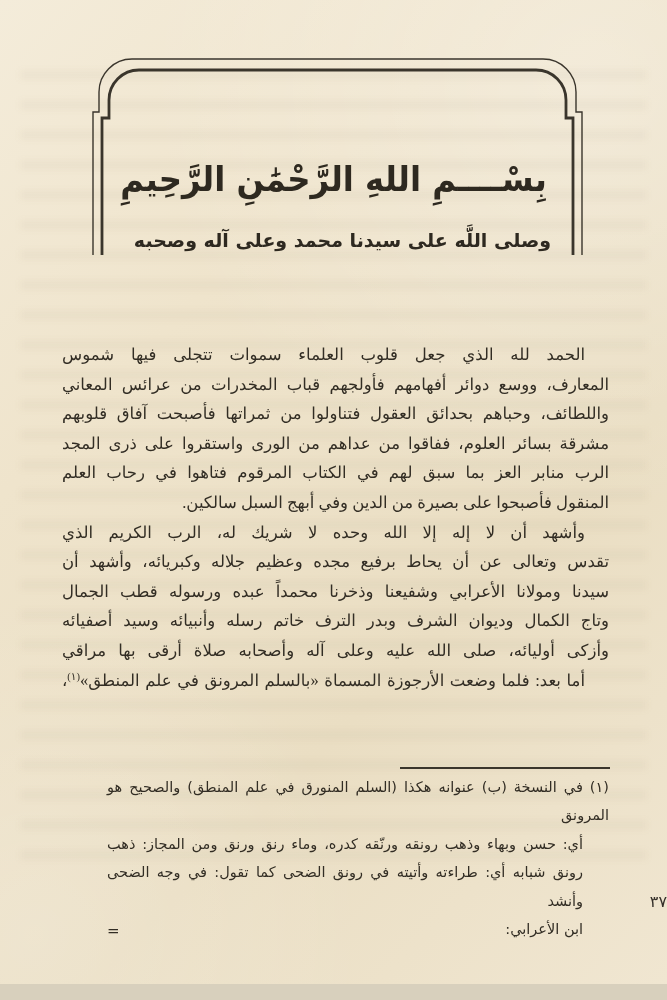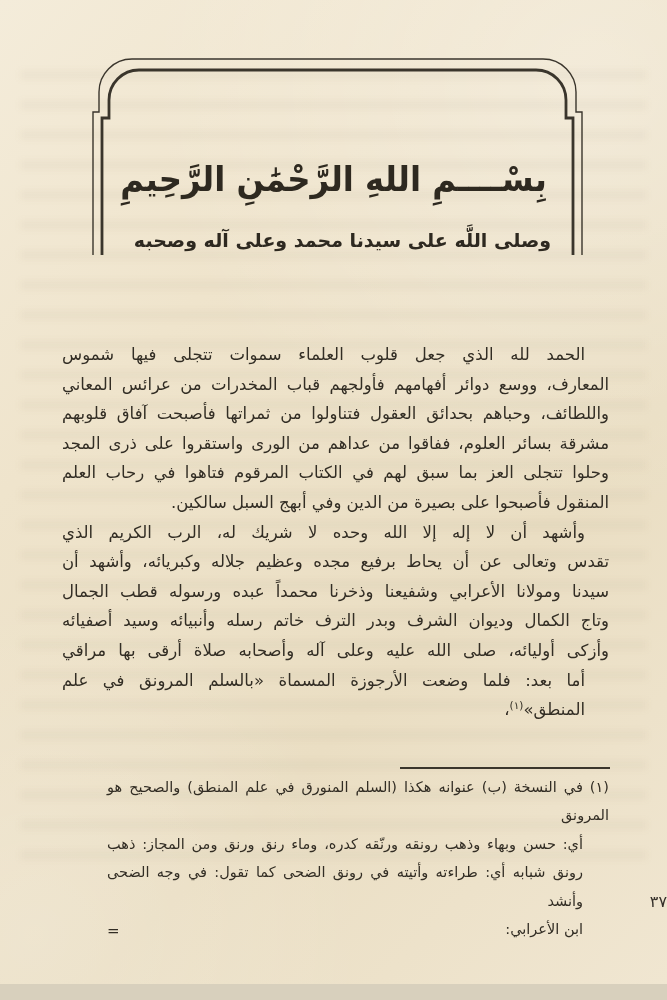--- a/index.html
+++ b/index.html
@@ -36,21 +36,21 @@
   }
   .salawat {
     position:absolute; top:226px; left:0; right:0;
     text-align:center;
     font-size:19px; font-weight:bold;
     line-height:28px;
     color:#2e2920;
     margin-left:18px;
   }
 
-  .body-block { position:absolute; top:340px; right:58px; left:62px; }
+  .body-block { position:absolute; top:340px; right:58px; left:62px;font-family:Liberation Serif, serif; }
   .bline {
     font-size:16.5px;
     line-height:29.6px;
     text-align:justify;
     text-align-last:justify;
     white-space:normal;
   }
   .bline.last { text-align:left; text-align-last:right; }
   .ind { padding-right:24px; }
   sup.fnref { font-size:10.5px; line-height:0; vertical-align:super; }
@@ -92,21 +92,21 @@
 
   <div class="basmala">بِسْــــمِ اللهِ الرَّحْمَٰنِ الرَّحِيمِ</div>
 
   <div class="salawat">وصلى اللَّه على سيدنا محمد وعلى آله وصحبه</div>
 
   <div class="body-block">
     <div class="bline ind">الحمد لله الذي جعل قلوب العلماء سموات تتجلى فيها شموس</div>
     <div class="bline">المعارف، ووسع دوائر أفهامهم فأولجهم قباب المخدرات من عرائس المعاني</div>
     <div class="bline">واللطائف، وحباهم بحدائق العقول فتناولوا من ثمراتها فأصبحت آفاق قلوبهم</div>
     <div class="bline">مشرقة بسائر العلوم، ففاقوا من عداهم من الورى واستقروا على ذرى المجد</div>
-    <div class="bline">وحلوا تتجلى العز بما سبق لهم في الكتاب المرقوم فتاهوا في رحاب العلم</div>
+    <div class="bline">الرب منابر العز بما سبق لهم في الكتاب المرقوم فتاهوا في رحاب العلم</div>
     <div class="bline last">المنقول فأصبحوا على بصيرة من الدين وفي أبهج السبل سالكين.</div>
 
     <div class="bline ind">وأشهد أن لا إله إلا الله وحده لا شريك له، الرب الكريم الذي</div>
     <div class="bline">تقدس وتعالى عن أن يحاط برفيع مجده وعظيم جلاله وكبريائه، وأشهد أن</div>
     <div class="bline">سيدنا ومولانا الأعرابي وشفيعنا وذخرنا محمداً عبده ورسوله قطب الجمال</div>
     <div class="bline">وتاج الكمال وديوان الشرف وبدر الترف خاتم رسله وأنبيائه وسيد أصفيائه</div>
     <div class="bline">وأزكى أوليائه، صلى الله عليه وعلى آله وأصحابه صلاة أرقى بها مراقي</div>
 
     <div class="bline ind">
       <span>أما بعد: فلما وضعت الأرجوزة المسماة «بالسلم المرونق في علم المنطق»</span><sup class="fnref">(١)</sup><span>،</span>

